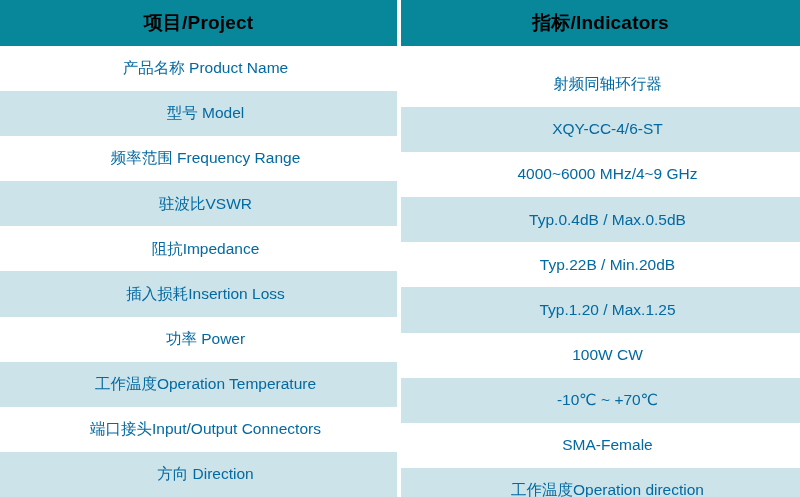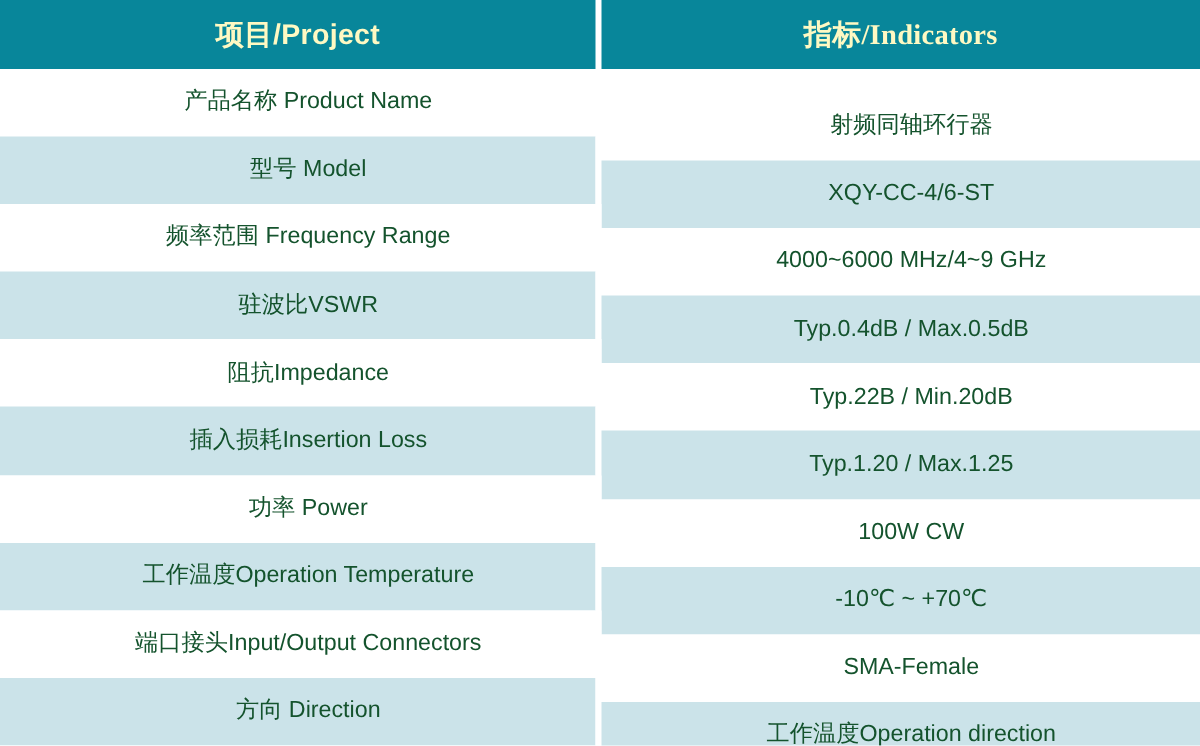--- a/index.html
+++ b/index.html
@@ -27,50 +27,50 @@
     box-sizing: border-box;
   }
   .header-row {
     height: 46px;
     background: #08869a;
   }
   .header-cell {
     display: flex;
     align-items: center;
     justify-content: center;
-    color: #fef9c3;
+    color: #000000;
     font-size: 19px;
     font-weight: bold;
     letter-spacing: 0.2px;
     box-sizing: border-box;
     height: 100%;
   }
   .header-cell.left  { width: 397px; }
-  .header-cell.right { width: 399px; font-family: Liberation Serif, serif; }
+  .header-cell.right { width: 399px; }
 
   .divider {
     width: 4px;
     flex: 0 0 4px;
     background: #ffffff;
     height: 100%;
   }
 
   .data-row {
     height: 45.1px;
   }
   .data-row.shade-white .cell { background: #ffffff; }
   .data-row.shade-blue  .cell { background: #cbe3e9; }
 
   .cell {
     display: flex;
     align-items: center;
     justify-content: center;
     box-sizing: border-box;
     height: 100%;
-    color: #14532d;
+    color: #0369a1;
     font-size: 15.5px;
     line-height: 1.2;
     text-align: center;
     white-space: nowrap;
     padding-left: 14px;
   }
   .cell.left  { width: 397px; }
   .cell.right { width: 399px; margin-top: 16px; }
 </style>
 </head>

